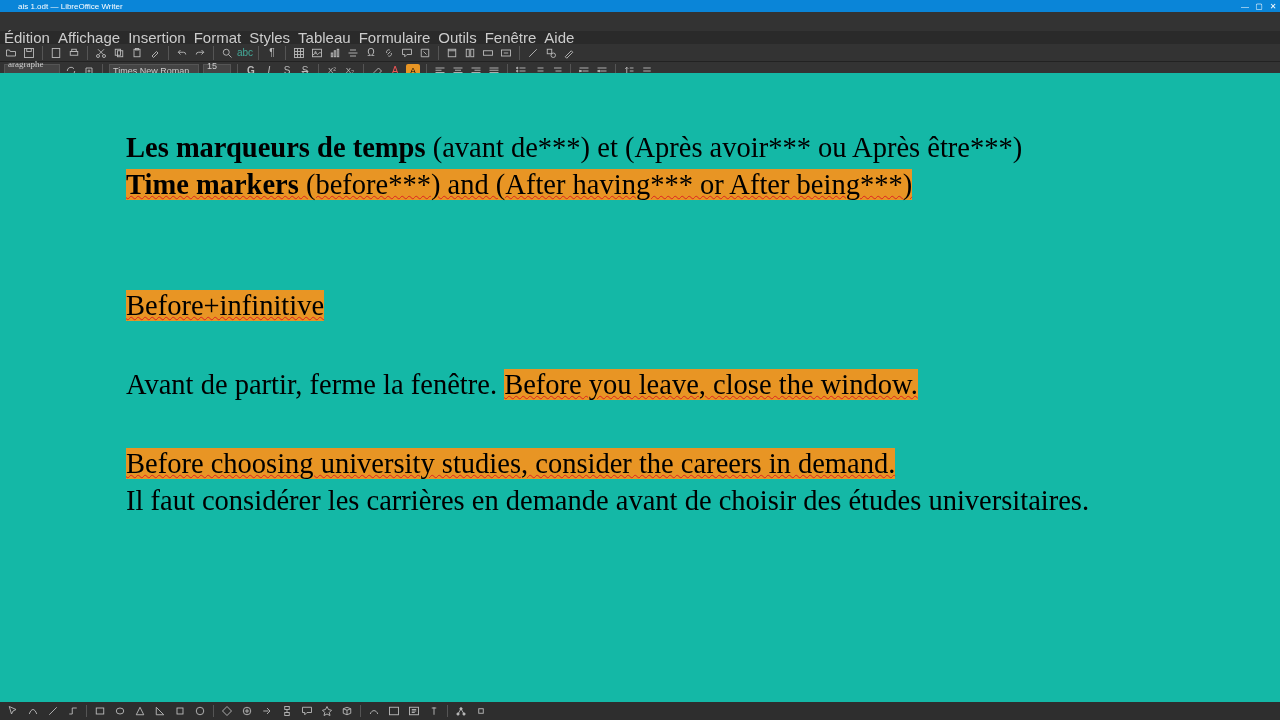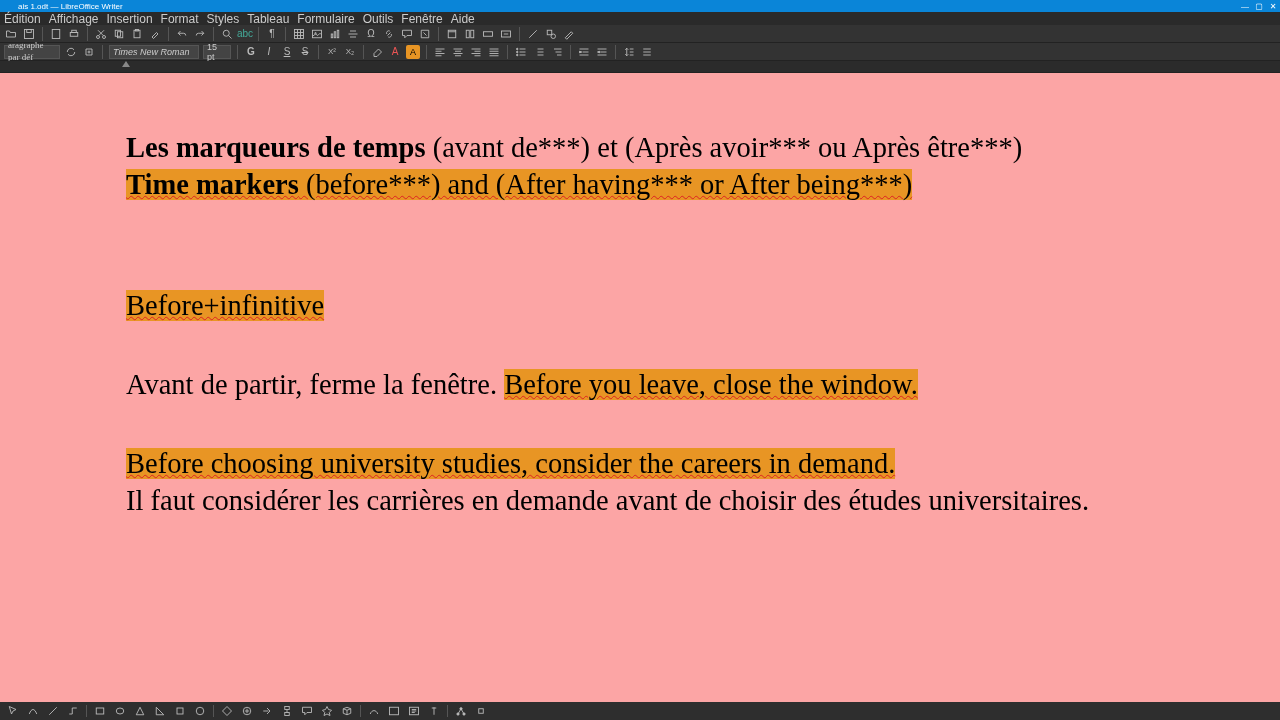--- a/index.html
+++ b/index.html
@@ -4,39 +4,39 @@
 <style>
 * { margin: 0; padding: 0; box-sizing: border-box; }
 body { font-family: "Segoe UI", Arial, sans-serif; background: #333; width: 1280px; height: 720px; overflow: hidden; position: relative; }
 
 
 .title-bar { background: #0a85d8; height: 12px; display: flex; align-items: center; color: #fff; font-size: 8px; padding-left: 18px; }
 .title-bar .spacer { flex: 1; }
 .title-bar .win-btn { width: 14px; height: 12px; display: flex; align-items: center; justify-content: center; font-size: 8px; cursor: pointer; }
 
 
-.menu-bar { background: #2a2a2a; height: 13px; display: flex; align-items: center; color: #ccc; font-size: 12px; gap: 8px; padding-left: 4px; }
+.menu-bar { background: #2a2a2a; height: 13px; display: flex; align-items: center; color: #ccc; font-size: 15px; gap: 8px; padding-left: 4px; margin-top: 19px; }
 .menu-bar span { cursor: pointer; }
 
 
 .toolbar { background: #333; height: 18px; display: flex; align-items: center; gap: 4px; padding: 0 4px; border-bottom: 1px solid #222; }
 .toolbar .btn { width: 14px; height: 14px; display: flex; align-items: center; justify-content: center; color: #bbb; font-size: 10px; cursor: pointer; border-radius: 2px; }
 .toolbar .sep { width: 1px; height: 14px; background: #555; margin: 0 2px; }
 .toolbar .combo { background: #444; color: #ccc; font-size: 9px; height: 14px; border: 1px solid #555; padding: 0 3px; display: flex; align-items: center; cursor: pointer; }
 .toolbar .combo.para { width: 56px; }
-.toolbar .combo.font { width: 90px; font-style: italic; }
+.toolbar .combo.font { width: 90px; }
 .toolbar .combo.size { width: 28px; }
 
 
 .ruler { background: #2b2b2b; height: 12px; border-bottom: 1px solid #222; position: relative; color: #888; font-size: 6px; overflow: hidden; }
 .ruler .margin-marker { position: absolute; top: 0; width: 0; height: 0; border-left: 4px solid transparent; border-right: 4px solid transparent; border-bottom: 6px solid #888; }
 
 
 .doc-area { position: absolute; top: 73px; left: 0; right: 0; bottom: 18px; background: #2e2e2e; overflow: hidden; }
-.page { background: #fca5a5; width: 100%; height: 100%; padding: 56px 126px 12px 126px; font-family: "Times New Roman", serif; }
+.page { background: #14b8a6; width: 100%; height: 100%; padding: 56px 126px 12px 126px; font-family: "Times New Roman", serif; }
 
 .para { font-size: 28.5px; line-height: 1.3; color: #000; margin-bottom: 0; font-family: Liberation Serif, serif; }
 .para .bold { font-weight: bold; }
 .para .hl { background: #e89524; }
 .gap { height: 28px; }
 .spellwave { text-decoration: underline; text-decoration-style: wavy; text-decoration-color: #d22; text-decoration-thickness: 1px; }
 
 
 .bottom-bar { position: absolute; bottom: 0; left: 0; right: 0; height: 18px; background: #2e2e2e; display: flex; align-items: center; gap: 6px; padding: 0 6px; color: #aaa; font-size: 10px; }
 .bottom-bar .btn { width: 14px; height: 14px; display: flex; align-items: center; justify-content: center; cursor: pointer; }

